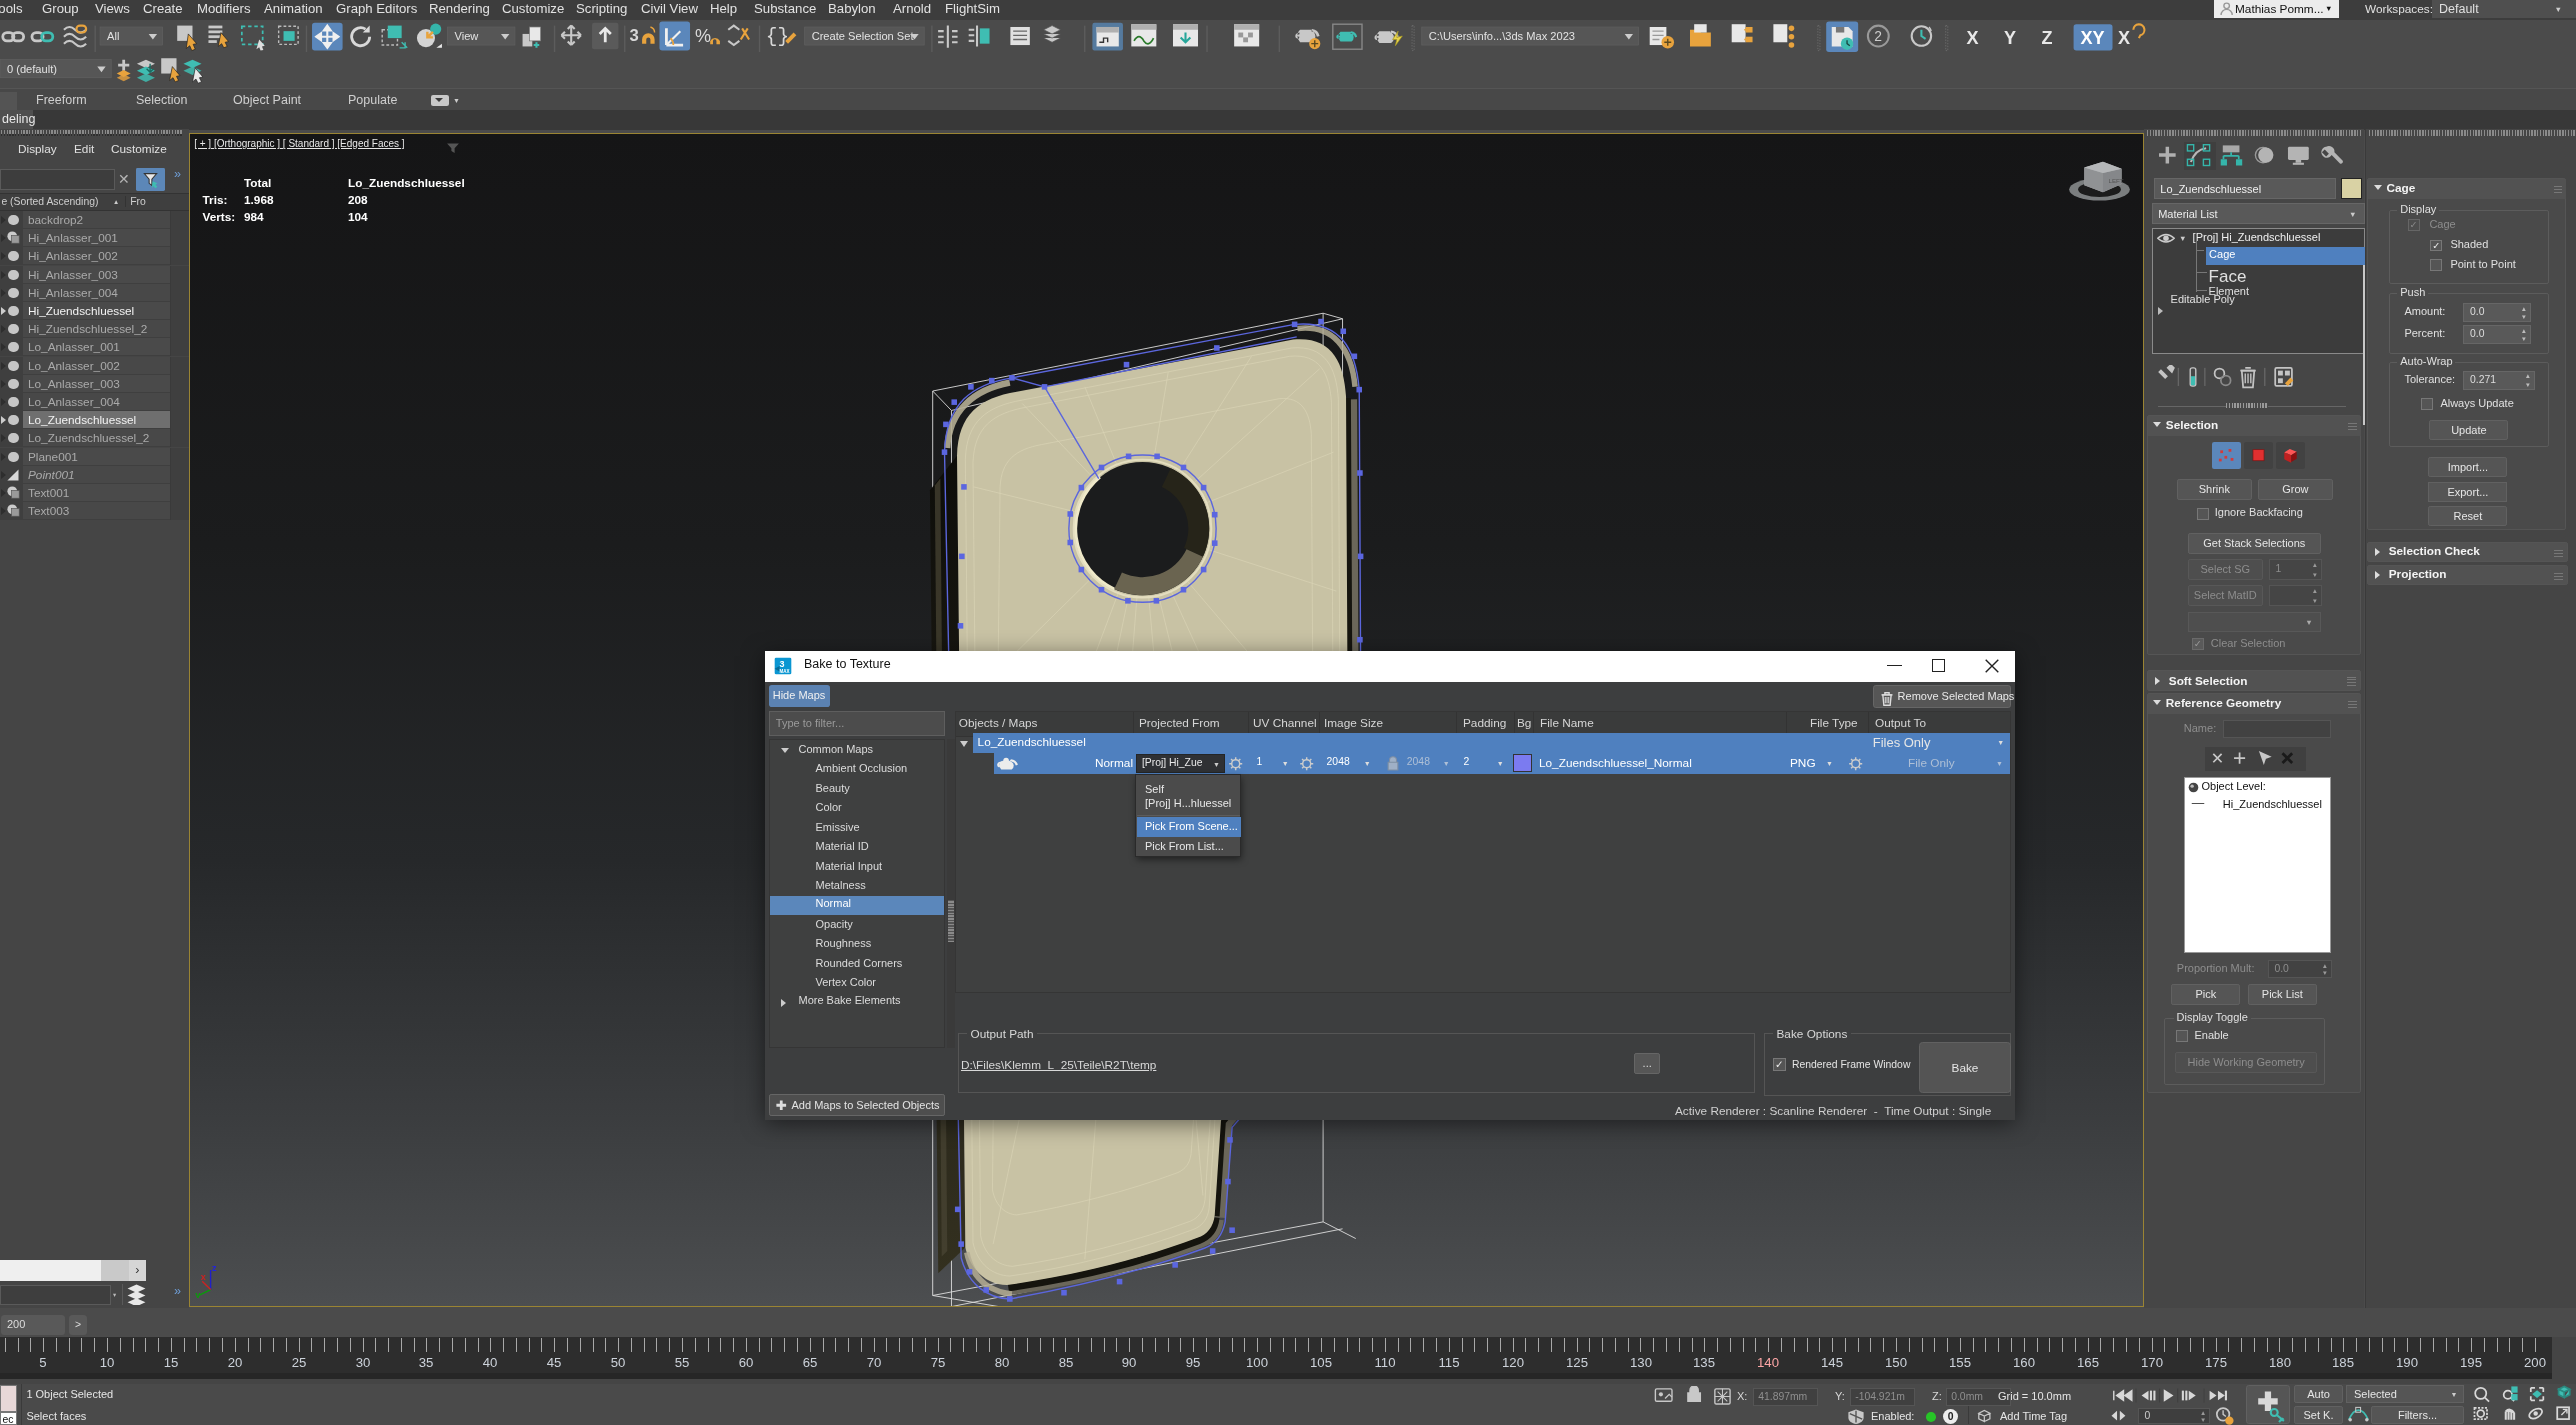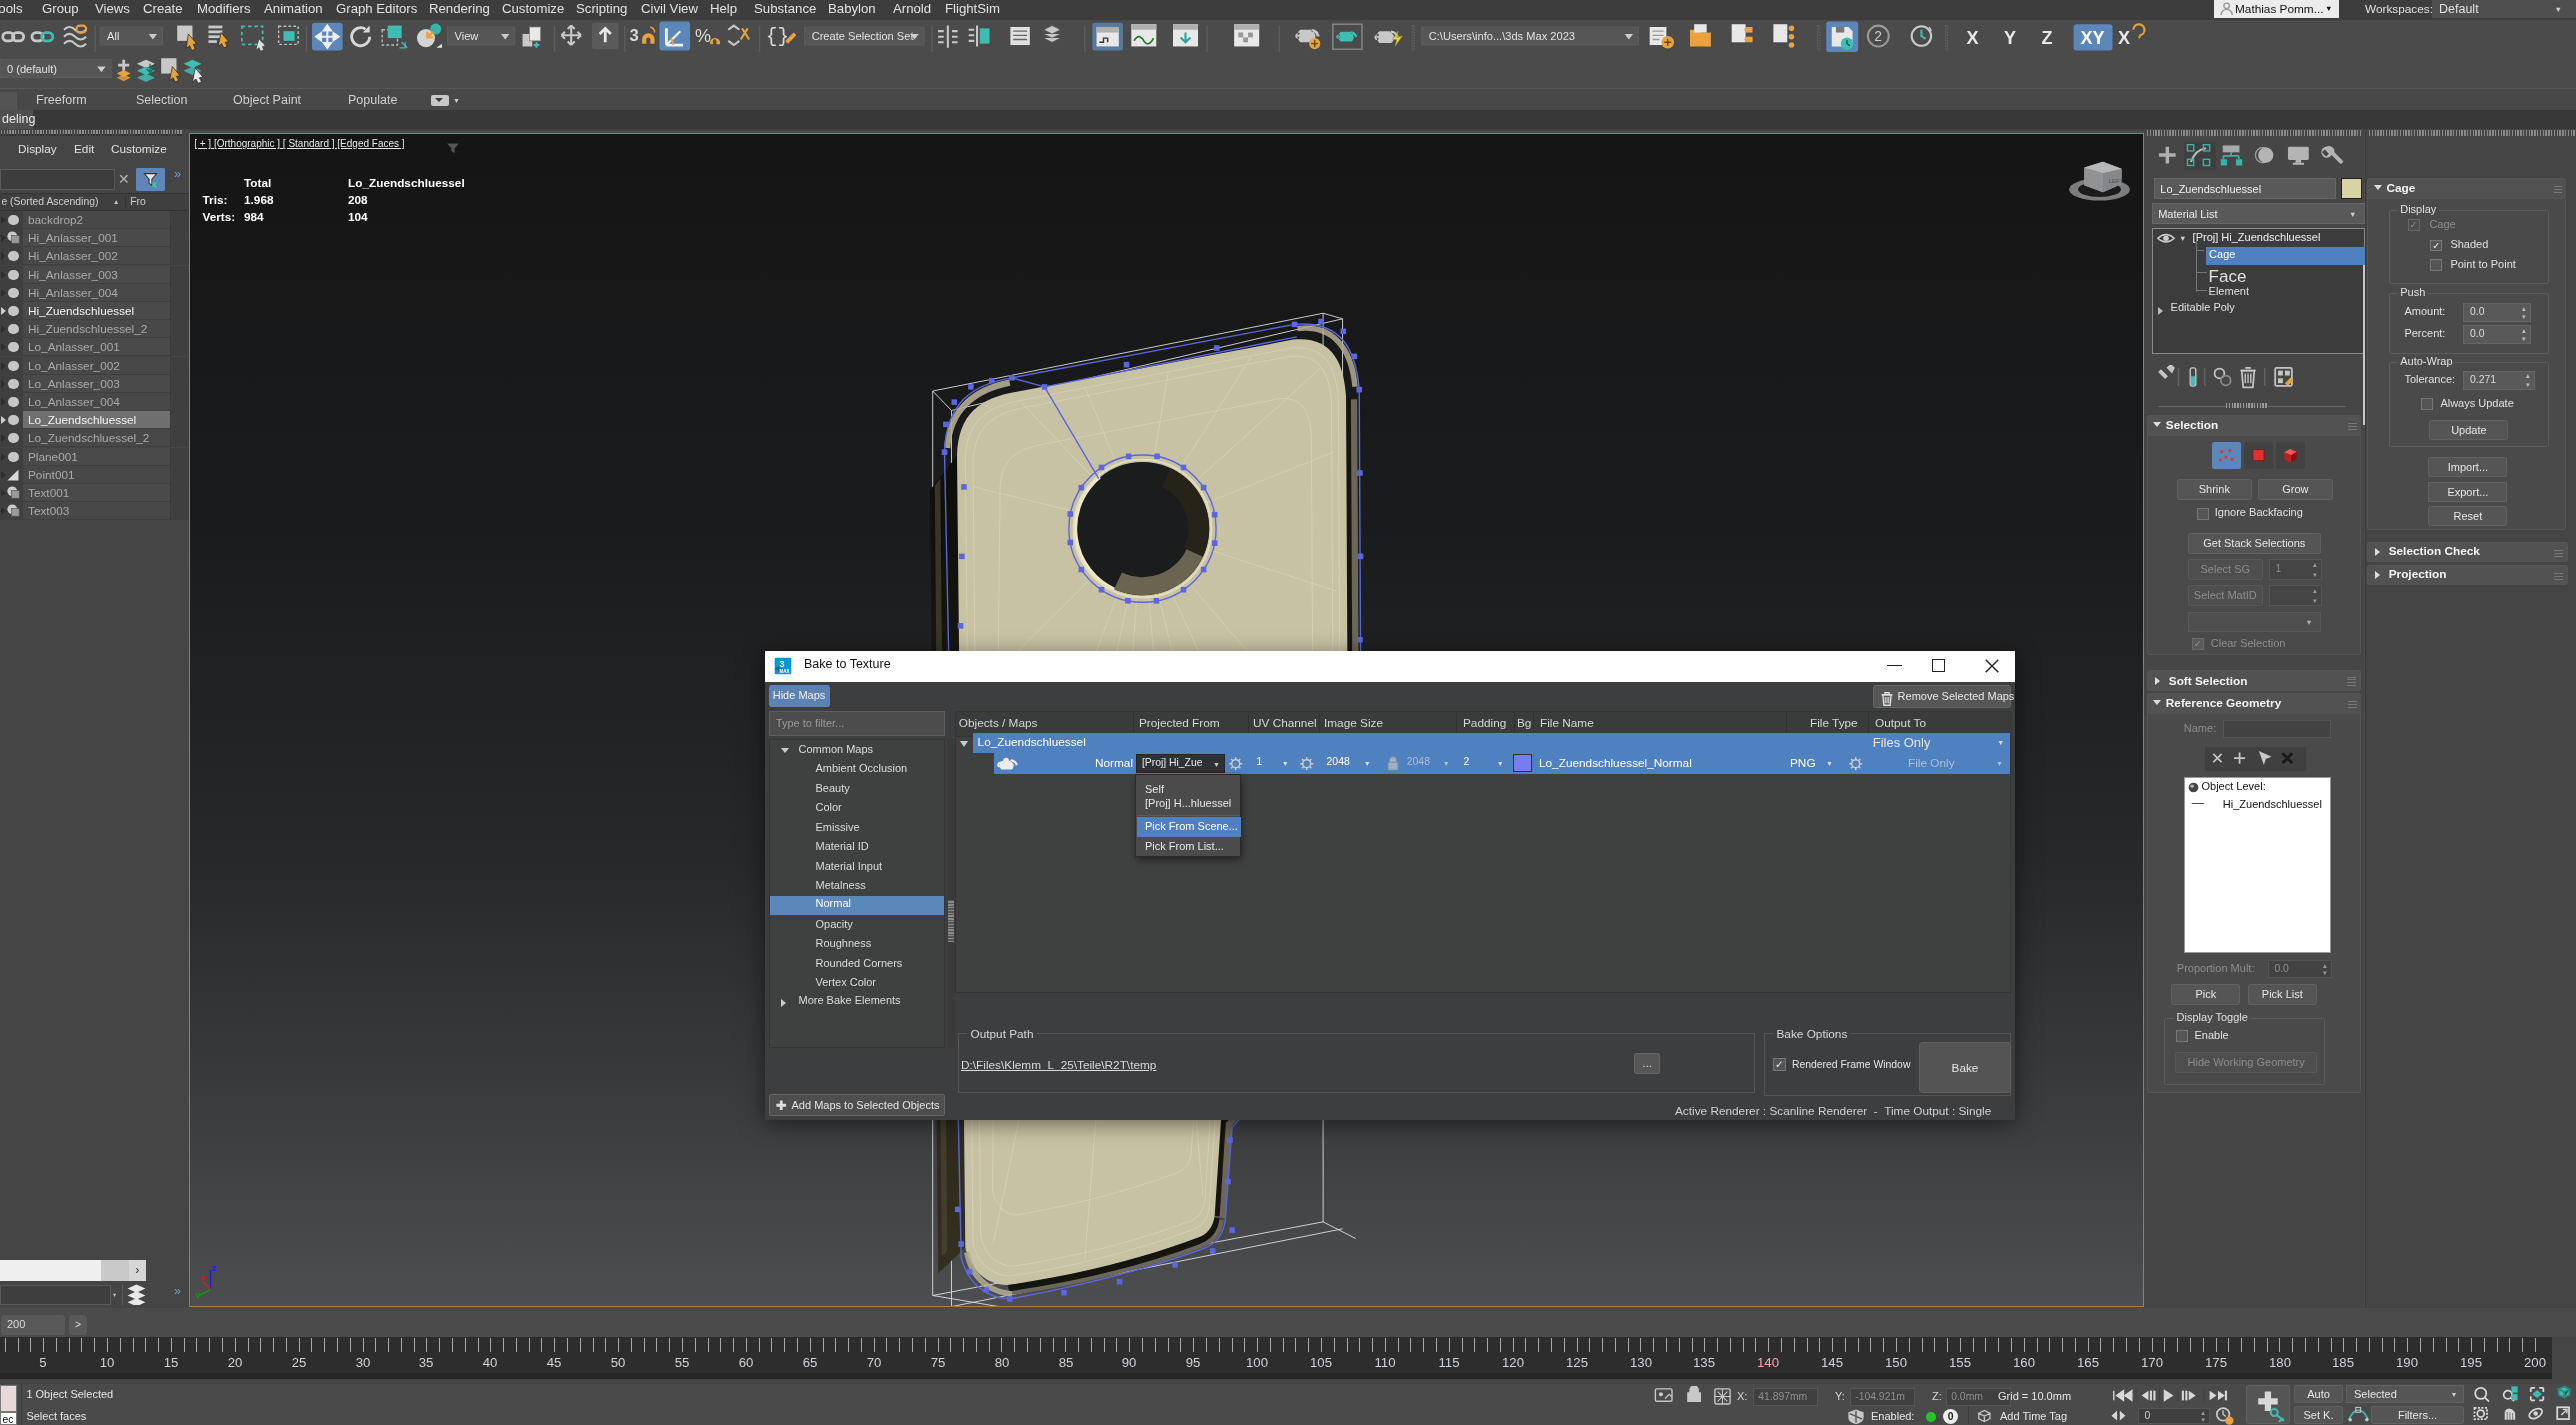--- a/index.html
+++ b/index.html
@@ -424,21 +424,21 @@
         <span class="abs txt" style="left:28px;top:2.1px;font-size:11.8px;color:#aaaaaa;">Lo_Zuendschluessel_2</span>
         <div class="abs" style="left:170px;top:0;width:0.7px;height:18px;background:#3a3a3a;"></div>
       </div>
       <div class="abs" style="left:0;top:237px;width:189px;height:18px;background:#3f3f3f;">
         <div class="abs" style="left:23px;top:0;width:147px;height:17.4px;background:#4a4a4a;"></div>
         <div class="abs" style="left:1.4px;top:4.9px;width:0;height:0;border-top:4.2px solid transparent;border-bottom:4.2px solid transparent;border-left:5.6px solid #2e2e2e;"></div>
         <div class="abs" style="left:8.3px;top:3.5px;width:10.4px;height:10.4px;border-radius:50%;background:#c6c6c6;"></div>
         <span class="abs txt" style="left:28px;top:2.1px;font-size:11.8px;color:#aaaaaa;">Plane001</span>
         <div class="abs" style="left:170px;top:0;width:0.7px;height:18px;background:#3a3a3a;"></div>
       </div>
-      <div class="abs" style="left:0;top:255px;width:189px;height:18px;background:#3f3f3f;">
+      <div class="abs" style="left:0;top:255px;width:189px;height:18px;background:#3f3f3f;font-style:italic;">
         <div class="abs" style="left:23px;top:0;width:147px;height:17.4px;background:#484848;"></div>
         <div class="abs" style="left:1.4px;top:4.9px;width:0;height:0;border-top:4.2px solid transparent;border-bottom:4.2px solid transparent;border-left:5.6px solid #2e2e2e;"></div>
         <svg class="abs" style="left:5.6px;top:2.1px" width="15.3" height="14" viewBox="0 0 22 20">
           <path d="M2 18 L18 18 18 2 Z" fill="#d8d8d8"></path>
         </svg>
         <span class="abs txt" style="left:28px;top:2.1px;font-size:11.8px;color:#aaaaaa;">Point001</span>
         <div class="abs" style="left:170px;top:0;width:0.7px;height:18px;background:#3a3a3a;"></div>
       </div>
       <div class="abs" style="left:0;top:273px;width:189px;height:18px;background:#3f3f3f;">
         <div class="abs" style="left:23px;top:0;width:147px;height:17.4px;background:#4a4a4a;"></div>
@@ -676,21 +676,21 @@
         <circle cx="13" cy="9" r="4" fill="#ccc"></circle>
       </svg>
     <span class="abs" style="left:26.4px;top:4.9px;font-size:7.6px;color:#ccc;">▼</span>
     <span class="abs txt" style="left:40px;top:2.1px;font-size:11px;color:#f0f0f0;">[Proj] Hi_Zuendschluessel</span>
     <div class="abs" style="left:53px;top:18px;width:159px;height:18px;background:#4f80bf;">
         <span class="abs txt" style="left:3.5px;top:1.4px;font-size:11px;color:#fff;">Cage</span>
       </div>
     <span class="abs txt" style="left:56px;top:38px;font-size:17px;color:#e0e0e0;">Face</span>
     <span class="abs txt" style="left:56px;top:56px;font-size:11px;color:#e0e0e0;">Element</span>
     <div class="abs" style="left:5.6px;top:78px;width:0;height:0;border-top:4.2px solid transparent;border-bottom:4.2px solid transparent;border-left:5.6px solid #bbb;"></div>
-    <span class="abs txt" style="left:18px;top:72px;font-size:11px;color:#e0e0e0;">Editable Poly</span>
+    <span class="abs txt" style="left:18px;top:64px;font-size:11px;color:#e0e0e0;">Editable Poly</span>
     <div class="abs" style="left:43px;top:21px;width:8.3px;height:0.7px;background:#777;"></div>
     <div class="abs" style="left:43px;top:5.6px;width:0.7px;height:57px;background:#777;"></div>
     <div class="abs" style="left:43px;top:43px;width:11px;height:0.7px;background:#777;"></div>
     <div class="abs" style="left:43px;top:61px;width:11px;height:0.7px;background:#777;"></div>
   </div>
 
   <svg class="abs" style="left:9.7px;top:236px" width="202" height="28" viewBox="0 0 290 40">
     <g fill="#c4c4c4">
       <path d="M10 6 l10 10 -4 4 -10 -10 z M18 4 l8 8 4 -8 -6 -6 z"></path>
       <rect x="34" y="4" width="2" height="26" fill="#666"></rect>

